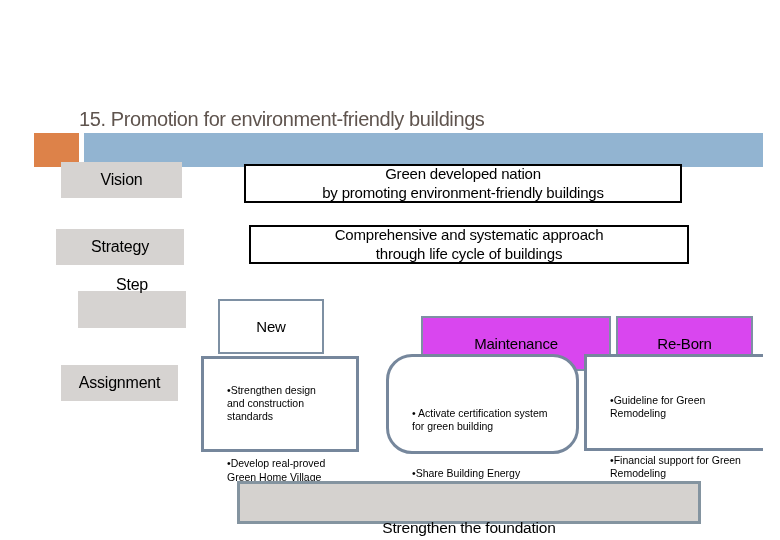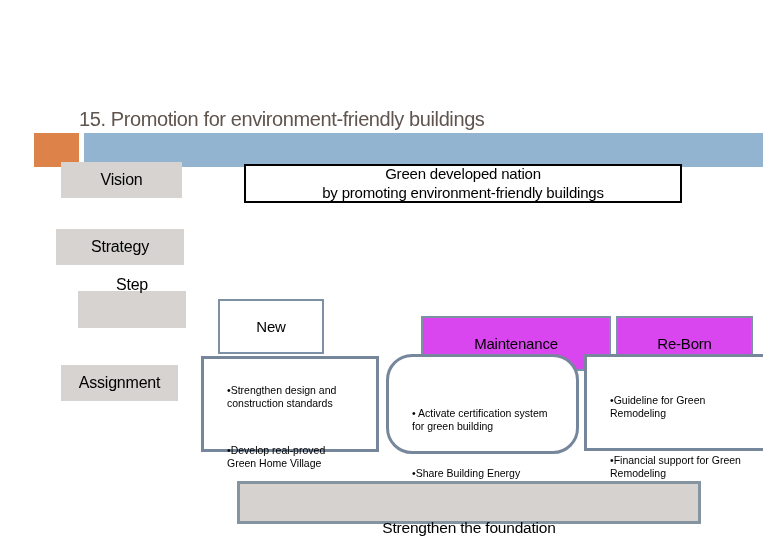--- a/index.html
+++ b/index.html
@@ -61,21 +61,21 @@
   .step-split { display: flex; gap: 5px; flex: 1 1 auto; }
   .step-split .step-cell.left  { flex: 0 0 190px; }
   .step-split .step-cell.right { flex: 1 1 auto; }
 
   
   .assign-box {
     background: #ffffff; border: 3px solid #76879c;
     font-size: 10.5px; line-height: 1.25; color: #000;
     padding: 6px 6px;
   }
-  .assign-box-new      { left: 167px; top: 322px; width: 178px; height: 96px; padding-top: 8px; }
+  .assign-box-new      { left: 167px; top: 322px; width: 158px; height: 96px; padding-top: 8px; }
   .assign-box-maint    { left: 352px; top: 320px; width: 193px; height: 100px; padding-top: 33px; border-radius: 26px; }
   .assign-box-reborn   { left: 550px; top: 320px; width: 203px; height: 97px; padding-top: 20px; }
 
   
   .footer-box {
     left: 203px; top: 447px; width: 464px; height: 43px;
     background: #d5d2cf; border: 3px solid #8494a0;
     display: flex; justify-content: center;
     text-align: center; font-size: 15.5px; line-height: 1.25; color: #000;
     letter-spacing: -0.2px; white-space: pre-line;
@@ -94,20 +94,24 @@
   <div class="abs row-label label-vision">
     <span>Vision</span>
   </div>
   <div class="abs statement-box vision-box">
     <span>Green developed nation
 by promoting environment-friendly buildings</span>
   </div>
 
   <div class="abs row-label label-strategy">
     <span>Strategy</span>
+  </div>
+  <div class="abs statement-box strategy-box">
+    <span>Comprehensive and systematic approach
+through life cycle of buildings</span>
   </div>
 
   <div class="abs row-label label-step">
     <span>Step</span>
   </div>
   <div class="abs step-table step-table-new">
     <div class="step-cell white">New</div>
     <div class="step-cell gray">Born</div>
   </div>
   <div class="abs step-table step-table-existing">

